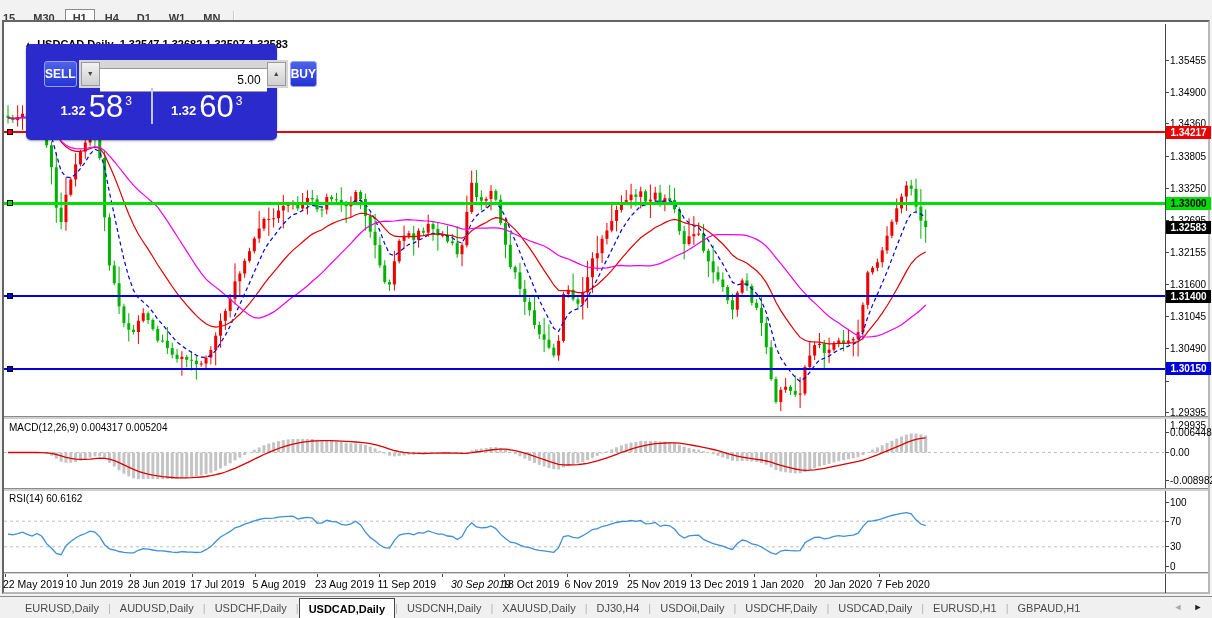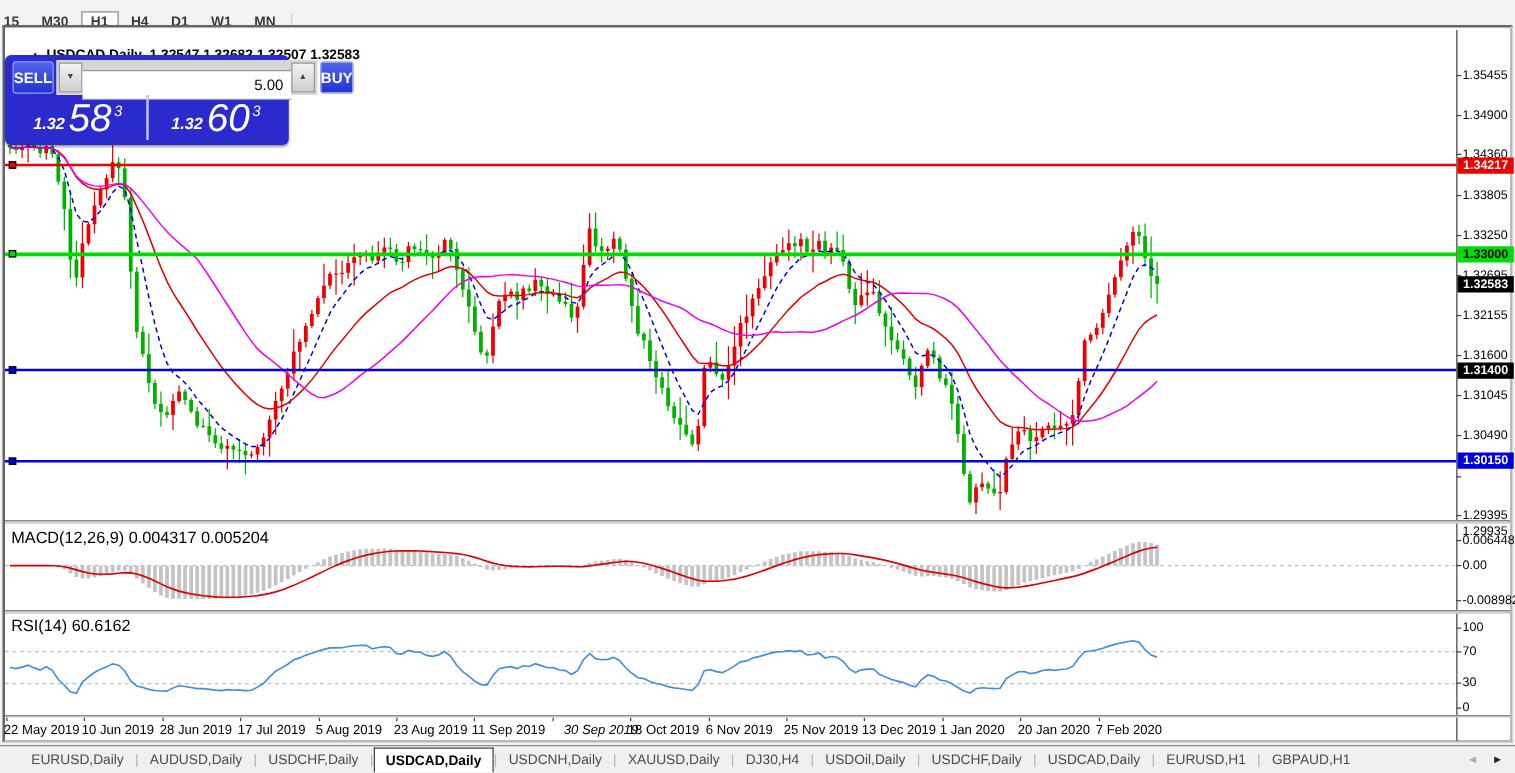--- a/index.html
+++ b/index.html
@@ -22,35 +22,35 @@
   svg{position:absolute;}
   
   .ylab{position:absolute;left:1170px;width:42px;font-size:10px;color:#000;line-height:13px;}
   .ytick{position:absolute;left:1165px;width:4px;height:1px;background:#444;}
   .price-flag{position:absolute;left:1166px;width:45px;height:13px;font-size:10px;font-weight:700;
               text-align:center;line-height:13px;}
   .hline{position:absolute;left:4px;width:1161px;}
   .hhandle{position:absolute;width:6px;height:6px;box-sizing:border-box;border:1px solid #000;}
   .xlab{position:absolute;top:578px;font-size:10.5px;color:#000;white-space:nowrap;}
   .xtick{position:absolute;top:574px;width:1px;height:3px;background:#444;}
-  .ind-label{position:absolute;left:9px;font-size:13px;color:#000;}
+  .ind-label{position:absolute;left:9px;font-size:10px;color:#000;}
   
-  #trade-panel{position:absolute;left:4px;top:44px;width:219px;height:64px;background:#2a2acd;
-               border-radius:5px;box-shadow:0 1px 2px rgba(0,0,0,.4);z-index:6;padding:4px;}
+  #trade-panel{position:absolute;left:26px;top:44px;width:219px;height:64px;background:#2a2acd;
+               border-radius:5px;box-shadow:0 1px 2px rgba(0,0,0,.4);z-index:6;padding:16px;}
   #tp-top{display:flex;height:28px;align-items:center;}
   .tp-btn{width:56px;height:24px;margin:2px;color:#fff;font-size:12px;font-weight:600;text-align:center;
           line-height:24px;border:1px solid #93a2f4;border-radius:3px;
           background:linear-gradient(#5063e8,#2334d4);cursor:pointer;}
   #tp-spin{flex:1;height:28px;background:#d6d6d6;display:flex;align-items:center;padding:0 2px;box-sizing:border-box;}
   .spin-btn{width:17px;height:22px;background:linear-gradient(#f2f2f2,#cfcfcf);border:1px solid #9a9a9a;
             font-size:7px;color:#444;text-align:center;line-height:22px;cursor:pointer;}
   #lot-input{flex:1;height:22px;border:1px solid #9a9a9a;border-left:none;border-right:none;
              font-size:12px;text-align:right;padding:0 6px;font-family:"Liberation Sans",sans-serif;margin-top:12px;}
   #tp-prices{display:flex;height:36px;}
-  .tp-price{flex:1;display:flex;align-items:flex-end;justify-content:center;color:#fff;padding-bottom:3px;font-style:italic;}
+  .tp-price{flex:1;display:flex;align-items:flex-end;justify-content:center;color:#fff;padding-bottom:3px;}
   .tp-price .small{font-size:13px;font-weight:700;margin:0 3px 3px 0;}
   .tp-price .big{font-size:31px;line-height:29px;font-weight:400;}
   .tp-price .sup{font-size:12px;line-height:12px;margin:0 0 14px 2px;}
   #tp-price-buy{border-left:2px solid #bcc6ff;}
   
   #tab-bar{position:absolute;left:0;top:596px;width:1212px;height:22px;background:#f0f0f0;
            border-top:1px solid #8a8a8a;display:flex;align-items:center;font-size:11px;}
   .tab{padding:0 9px;height:21px;line-height:21px;color:#4a4a4a;cursor:pointer;white-space:nowrap;}
   .tab.active{background:#fff;border:1px solid #444;border-bottom:none;font-weight:700;color:#000;height:20px;margin-top:0;}
   .tab-div{color:#b4b4b4;}

